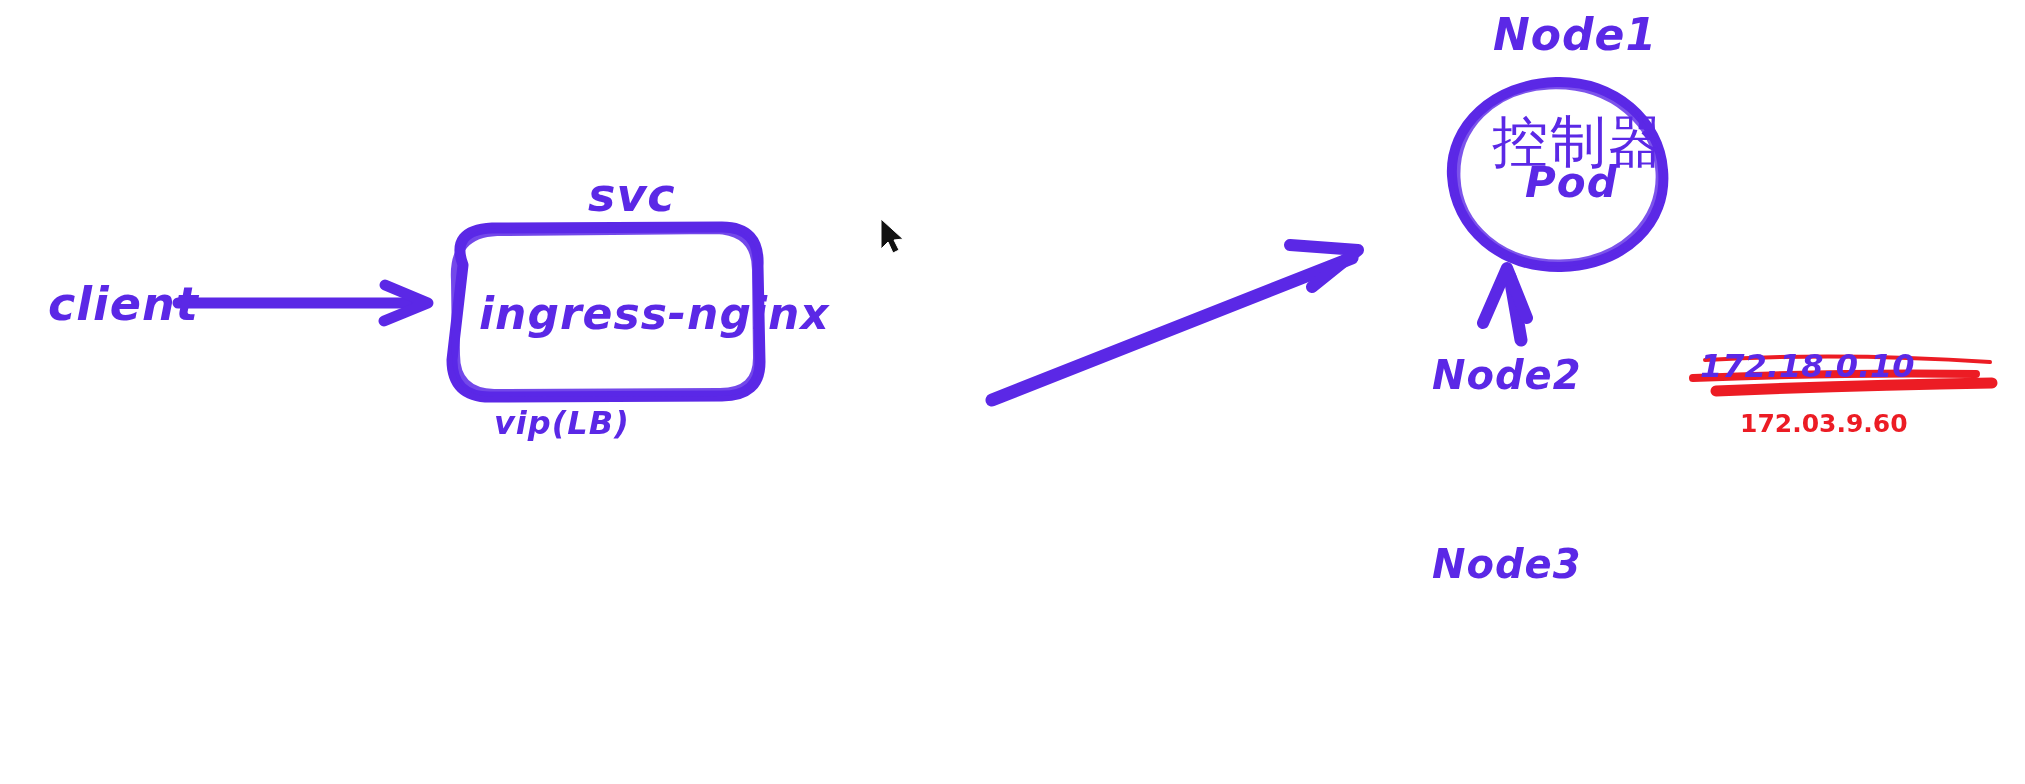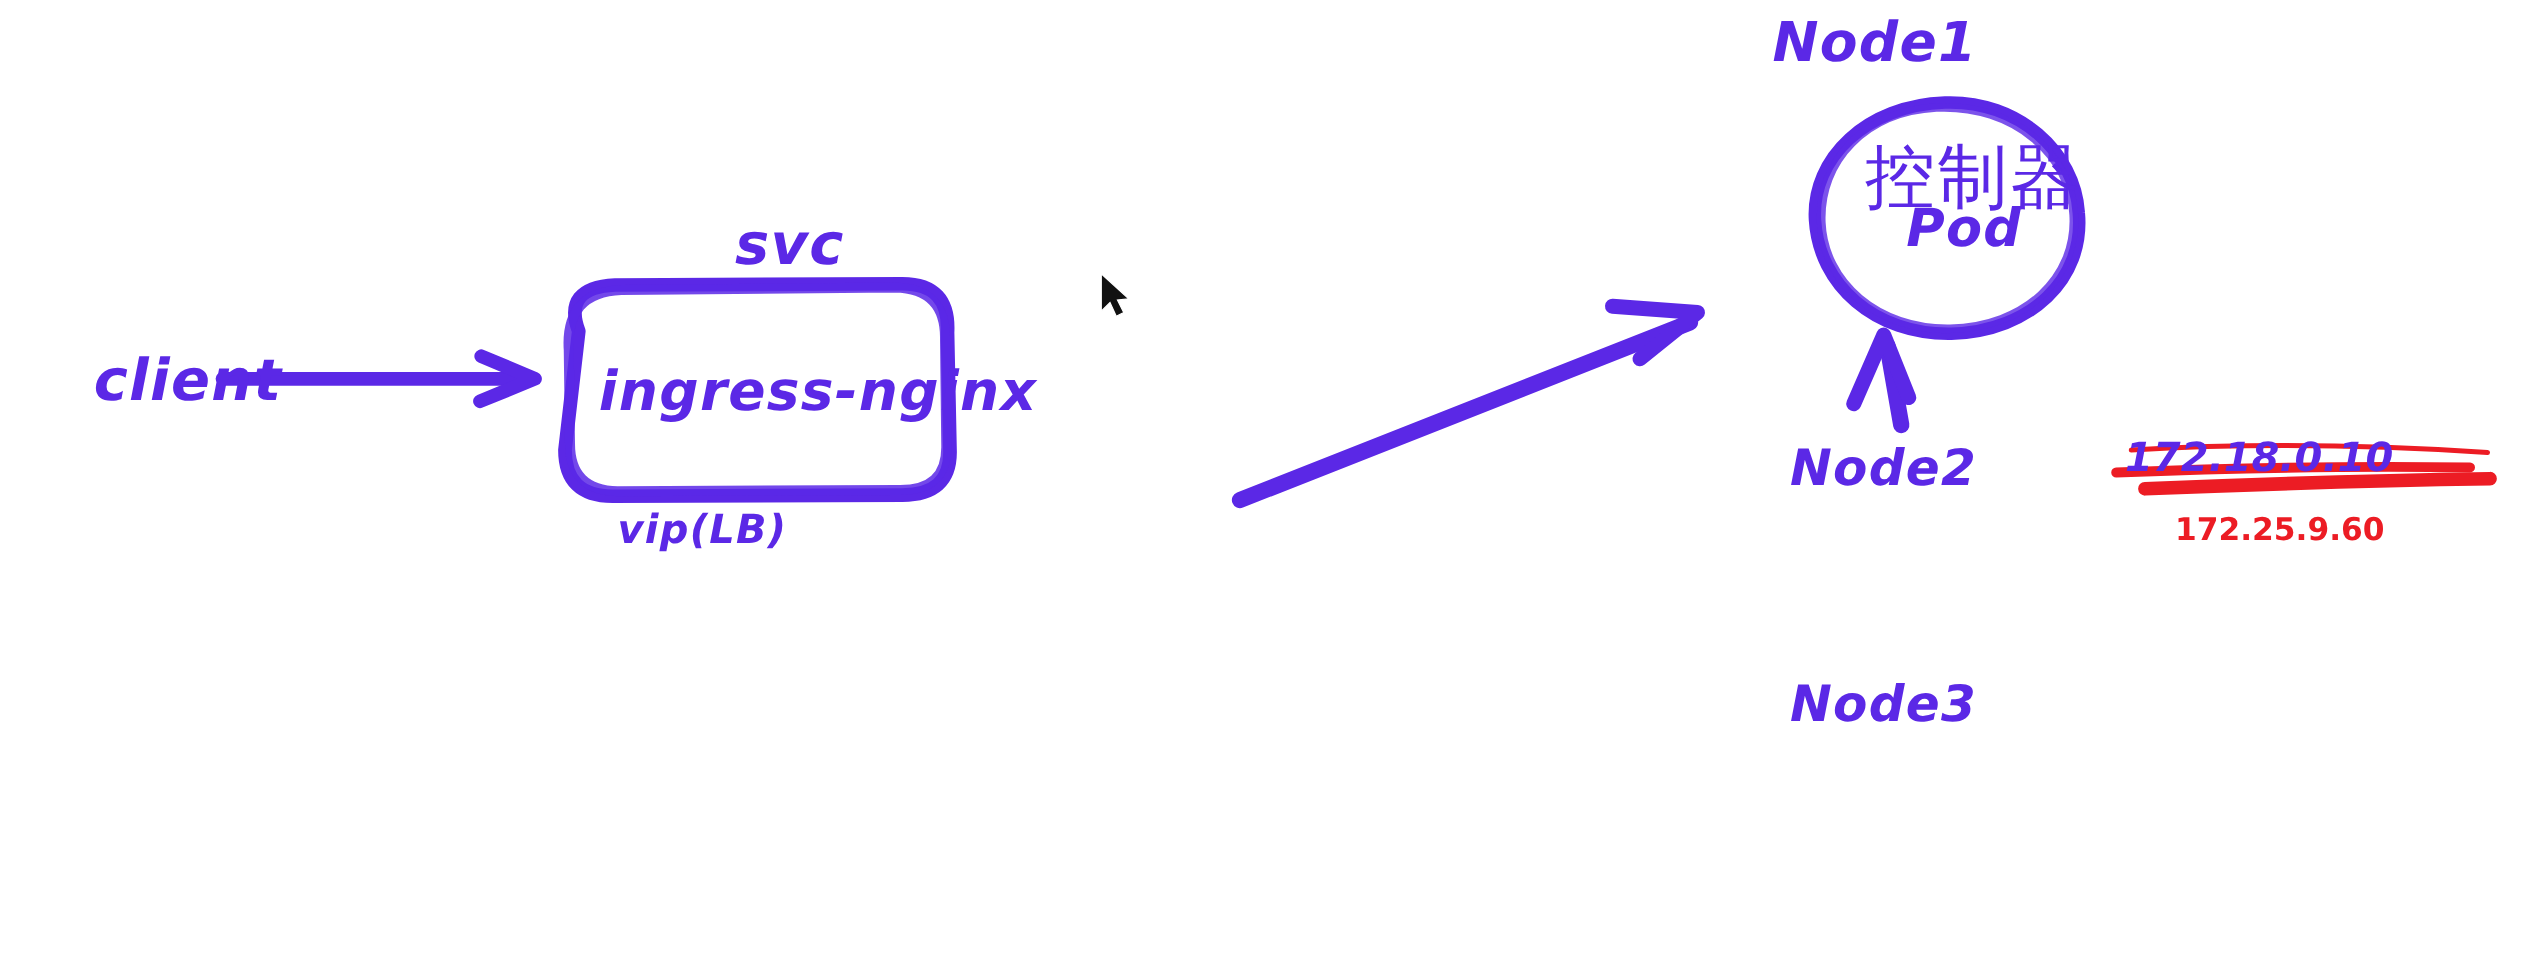--- a/index.html
+++ b/index.html
@@ -48,25 +48,25 @@
     position: absolute;
     font-family: "DejaVu Sans", sans-serif;
     color: #5B28E6;
     font-style: italic;
     font-weight: 600;
     white-space: nowrap;
     user-select: none;
   }
 
   
-  #label-client   { left: 48px;   top: 277px;  font-size: 46px; margin-left: 27px; }
+  #label-client   { left: 48px;   top: 277px;  font-size: 46px; }
   #label-svc      { left: 588px;  top: 168px;  font-size: 46px; }
   #label-ingress  { left: 479px;  top: 288px;  font-size: 44px; }
   #label-vip      { left: 494px;  top: 404px;  font-size: 32px; }
-  #label-node1    { left: 1418px; top: 9px;    font-size: 44px; }
+  #label-node1    { left: 1493px; top: 9px;    font-size: 44px; }
   #label-ctrl     { left: 1492px; top: 105px;  font-size: 56px; }
   #label-pod      { left: 1525px; top: 158px;  font-size: 42px; }
   #label-node2    { left: 1432px; top: 352px;  font-size: 40px; }
   #label-node3    { left: 1432px; top: 541px;  font-size: 40px; }
   #label-old-ip   { left: 1700px; top: 347px;  font-size: 32px; }
   #label-new-ip   { left: 1740px; top: 409px;  font-size: 25px; }
 </style>
 </head>
 <body>
 
@@ -139,13 +139,13 @@
 <div class="hand-text" id="label-ingress">ingress-nginx</div>
 <div class="hand-text" id="label-vip">vip(LB)</div>
 
 <div class="hand-text" id="label-node1">Node1</div>
 <div class="hand-text cjk-text" id="label-ctrl">控制器</div>
 <div class="hand-text" id="label-pod">Pod</div>
 <div class="hand-text" id="label-node2">Node2</div>
 <div class="hand-text" id="label-node3">Node3</div>
 
 <div class="struck-ip" id="label-old-ip">172.18.0.10</div>
-<div class="red-text" id="label-new-ip">172.25.9.60</div>
+<div class="red-text" id="label-new-ip">172.03.9.60</div>
 
 </body></html>

